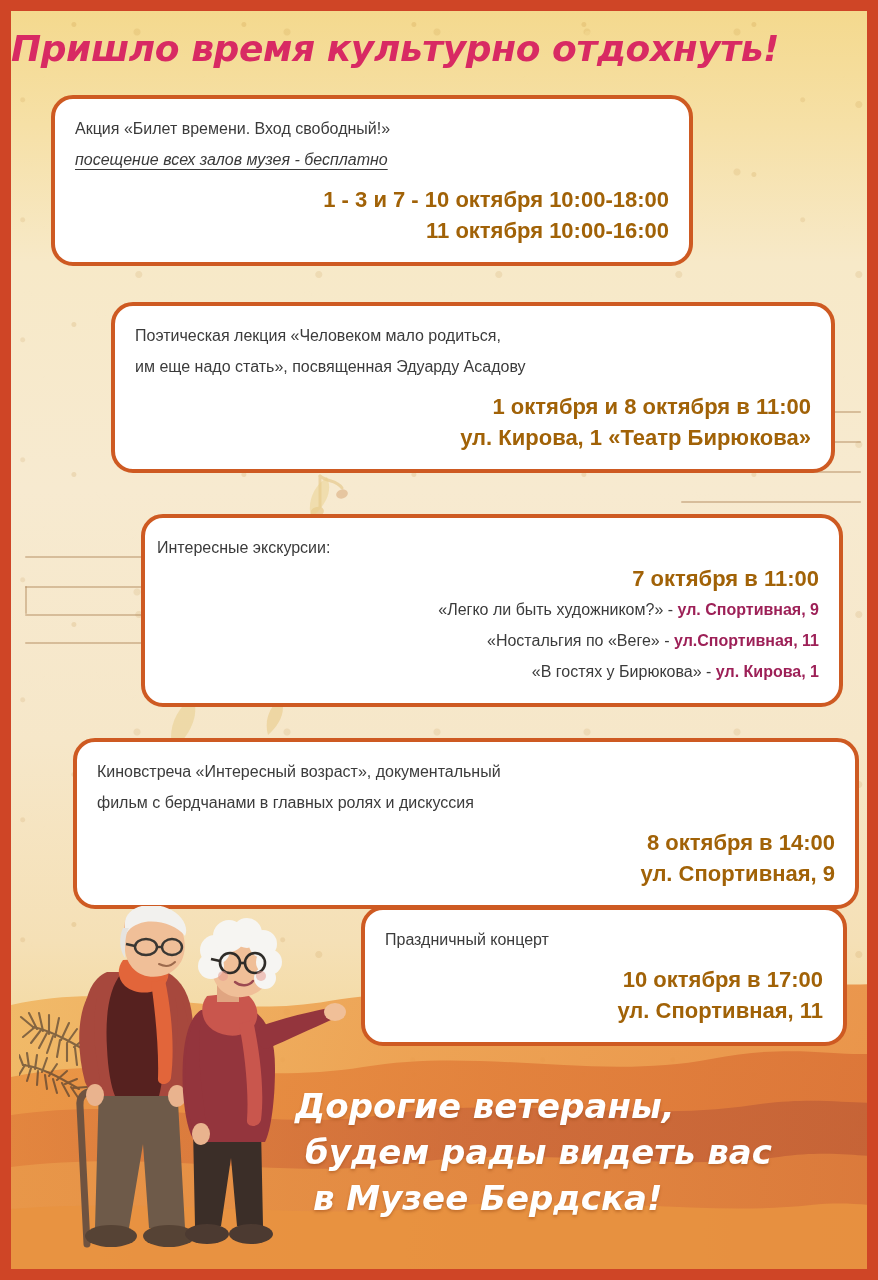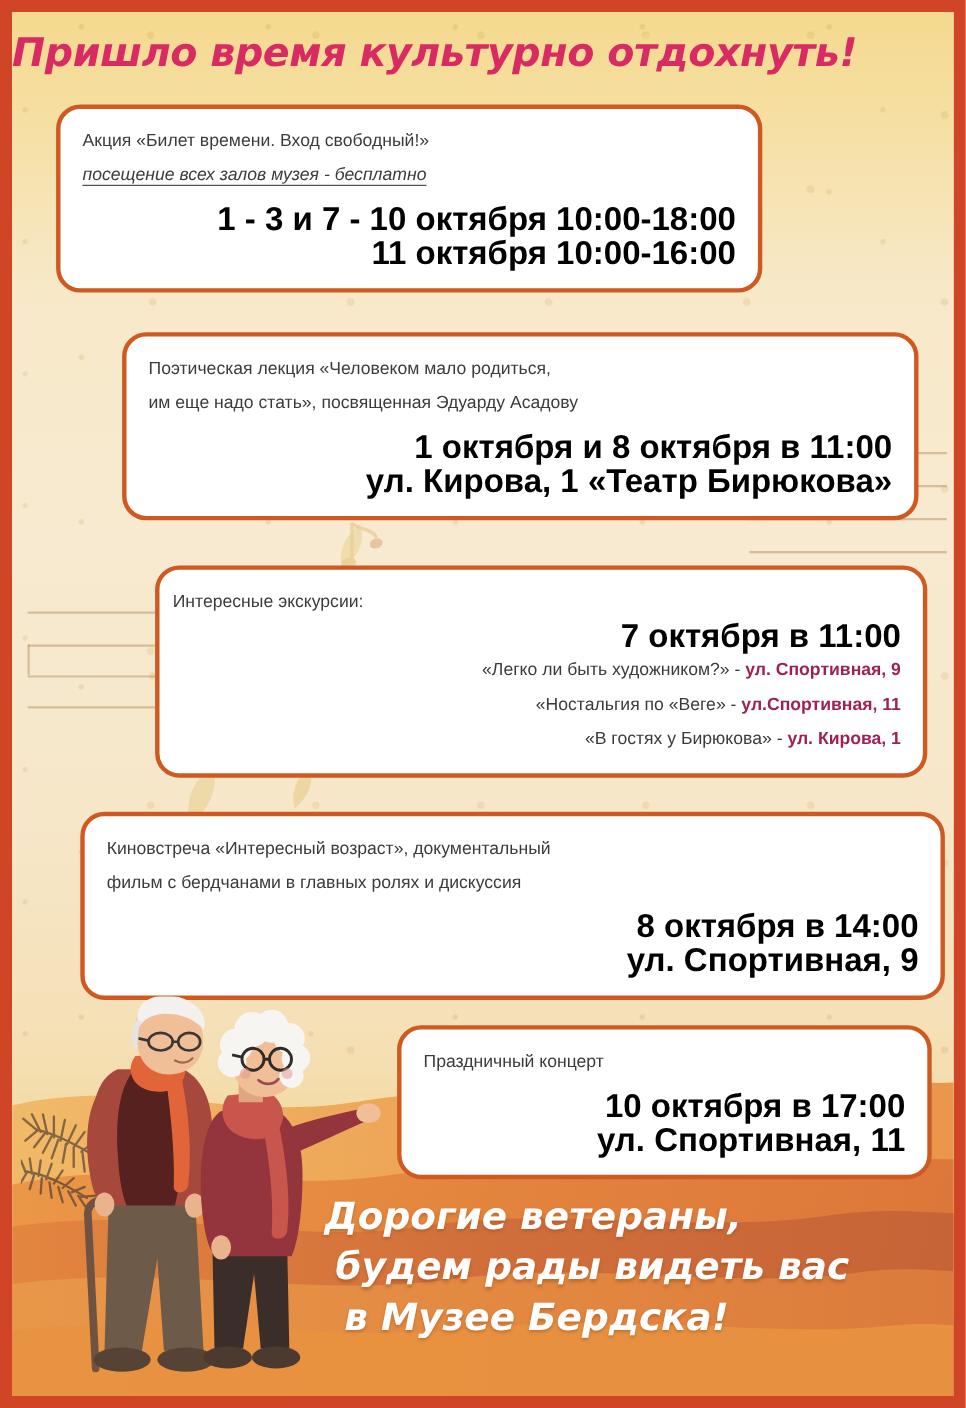--- a/index.html
+++ b/index.html
@@ -81,31 +81,31 @@
     color:#3b3b3b;
     font-size:16px;line-height:31px;
     white-space:nowrap;
   }
   .c-line.it{font-style:italic;}
   .c-line.und{text-decoration:underline;text-underline-offset:4px;}
   .accent{
     color:#9d2057;font-weight:700;
   }
   .c-acc{
-    color:#000000;font-weight:700;
-    font-size:30px;line-height:31px;white-space:nowrap;
+    color:#a16207;font-weight:700;
+    font-size:22px;line-height:31px;white-space:nowrap;
   }
   .r{text-align:right;}
   .spacer{height:9px;}
   
   #card-free    {left:40px; top:84px;  width:642px;}
   #card-lecture {left:100px;top:291px; width:724px;}
   #card-tours   {left:130px;top:503px; width:702px;padding-left:12px;}
   #card-cinema  {left:62px; top:727px; width:786px;}
-  #card-concert {left:350px;top:921px; width:486px;}
+  #card-concert {left:350px;top:895px; width:486px;}
   
   .footer{
     position:absolute;left:284px;top:1072px;width:560px;
     font-style:italic;font-weight:700;
     font-size:34px;line-height:46px;
     color:#ffffff;
     text-shadow:0 2px 3px rgba(150,70,20,.45);
     font-family:"DejaVu Sans","Liberation Sans",sans-serif;
     text-align:left;
   }

